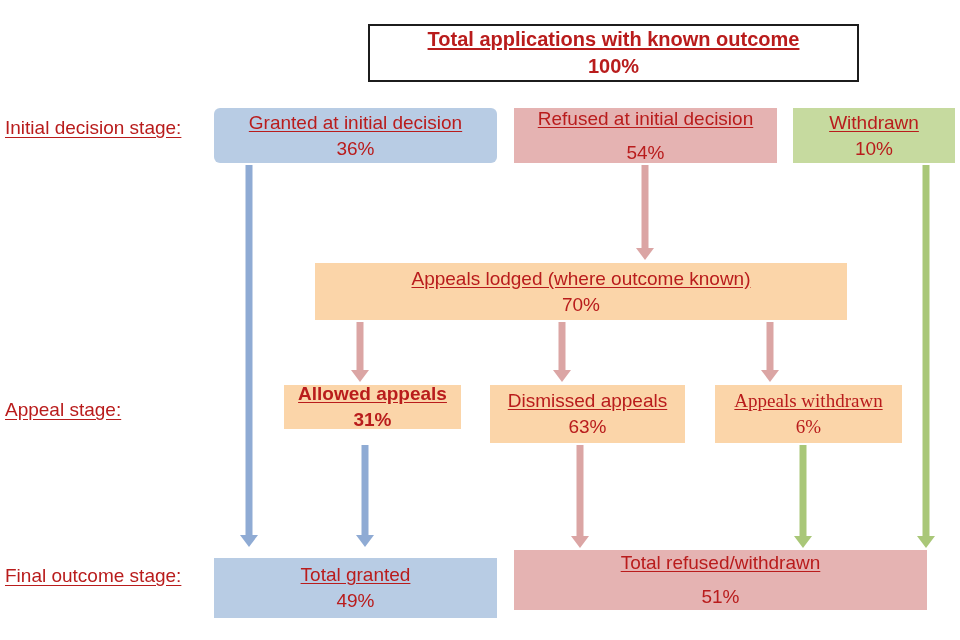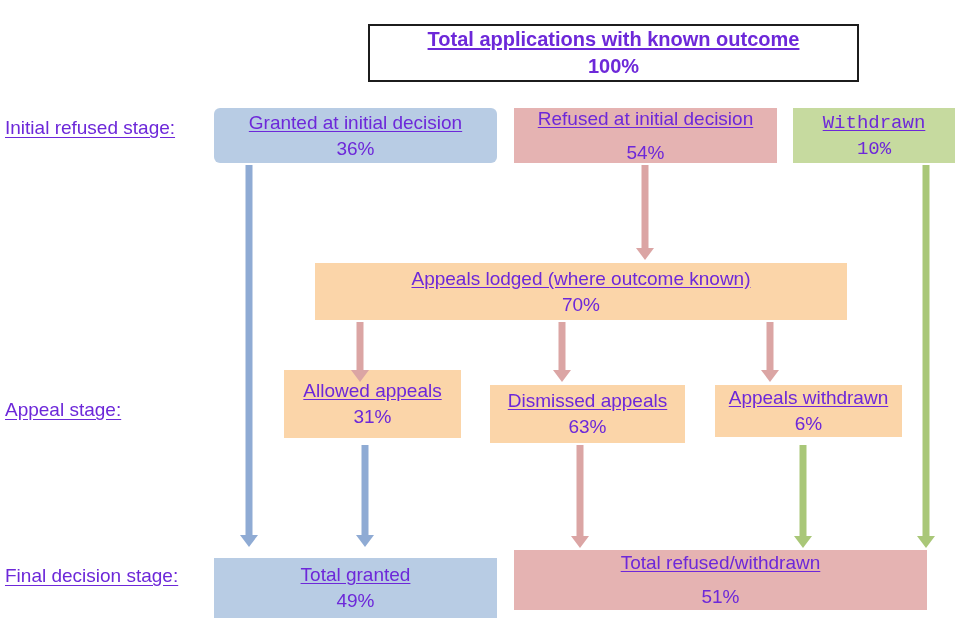--- a/index.html
+++ b/index.html
@@ -1,38 +1,38 @@
 <!DOCTYPE html>
 <html><head>
 <meta charset="utf-8">
 <style>
   html,body{margin:0;padding:0;background:#fff;}
   #canvas{
     position:relative;
     width:960px;height:640px;
     background:#ffffff;
     font-family:"Liberation Sans","DejaVu Sans",sans-serif;
-    color:#6d28d9;
+    color:#b91c1c;
     overflow:hidden;
   }
   .node{
     position:absolute;
     display:flex;flex-direction:column;
     align-items:center;justify-content:center;
     text-align:center;
     font-size:19px;line-height:26px;
   }
   .node .lbl{text-decoration:underline;text-underline-offset:2px;}
   .title-box{
     background:#ffffff;border:2px solid #1c1c1c;
     font-weight:bold;font-size:20px;line-height:27px;
   }
   .blue{background:#b8cce4;}
   .pink{background:#e5b3b2;gap:8px;}
-  .green{background:#c6da9f;font-family:Liberation Mono, monospace;}
+  .green{background:#c6da9f;}
   .orange{background:#fbd5a9;}
   .stage-label{
     position:absolute;left:5px;
     font-size:19px;text-decoration:underline;text-underline-offset:3px;
     white-space:nowrap;
   }
   .arrow{position:absolute;width:18px;}
   .arrow .stem{
     position:absolute;left:50%;transform:translateX(-50%);
     top:0;width:7px;height:calc(100% - 12px);
@@ -48,23 +48,23 @@
   .arrow.a-pink .head{border-top-color:#dba5a4;}
   .arrow.a-green .stem{background:#a9c778;}
   .arrow.a-green .head{border-top-color:#a9c778;}
 
   
   #title-box{left:368px;top:24px;width:487px;height:54px;}
   #granted{left:214px;top:108px;width:283px;height:55px;border-radius:6px;}
   #refused{left:514px;top:108px;width:263px;height:55px;}
   #withdrawn{left:793px;top:108px;width:162px;height:55px;}
   #appeals-lodged{left:315px;top:263px;width:532px;height:57px;}
-  #allowed{left:284px;top:370px;width:177px;height:68px;}
+  #allowed{left:284px;top:385px;width:177px;height:44px;font-weight:bold;}
   #dismissed{left:490px;top:385px;width:195px;height:58px;justify-content:center;}
-  #appeals-withdrawn{left:715px;top:385px;width:187px;height:52px;}
+  #appeals-withdrawn{left:715px;top:385px;width:187px;height:58px;font-family:Liberation Serif, serif;}
   #total-granted{left:214px;top:550px;width:283px;height:60px;margin-top:8px;}
   #total-refused{left:514px;top:550px;width:413px;height:60px;}
 
   #lbl-initial{top:117px;}
   #lbl-appeal{top:399px;}
   #lbl-final{top:565px;}
 
   #ar-granted-total{left:240px;top:165px;height:382px;}
   #ar-refused-appeals{left:636px;top:165px;height:95px;}
   #ar-appeals-allowed{left:351px;top:322px;height:60px;}
@@ -78,23 +78,23 @@
 </head>
 <body>
 
 <div id="canvas">
 
   <div class="node title-box" id="title-box">
     <span class="lbl">Total applications with known outcome</span>
     <span class="val">100%</span>
   </div>
 
-  <div class="stage-label" id="lbl-initial">Initial refused stage:</div>
+  <div class="stage-label" id="lbl-initial">Initial decision stage:</div>
   <div class="stage-label" id="lbl-appeal">Appeal stage:</div>
-  <div class="stage-label" id="lbl-final">Final decision stage:</div>
+  <div class="stage-label" id="lbl-final">Final outcome stage:</div>
 
   <div class="node blue" id="granted">
     <span class="lbl">Granted at initial decision</span>
     <span class="val">36%</span>
   </div>
 
   <div class="node pink" id="refused">
     <span class="lbl">Refused at initial decision</span>
     <span class="val">54%</span>
   </div>

